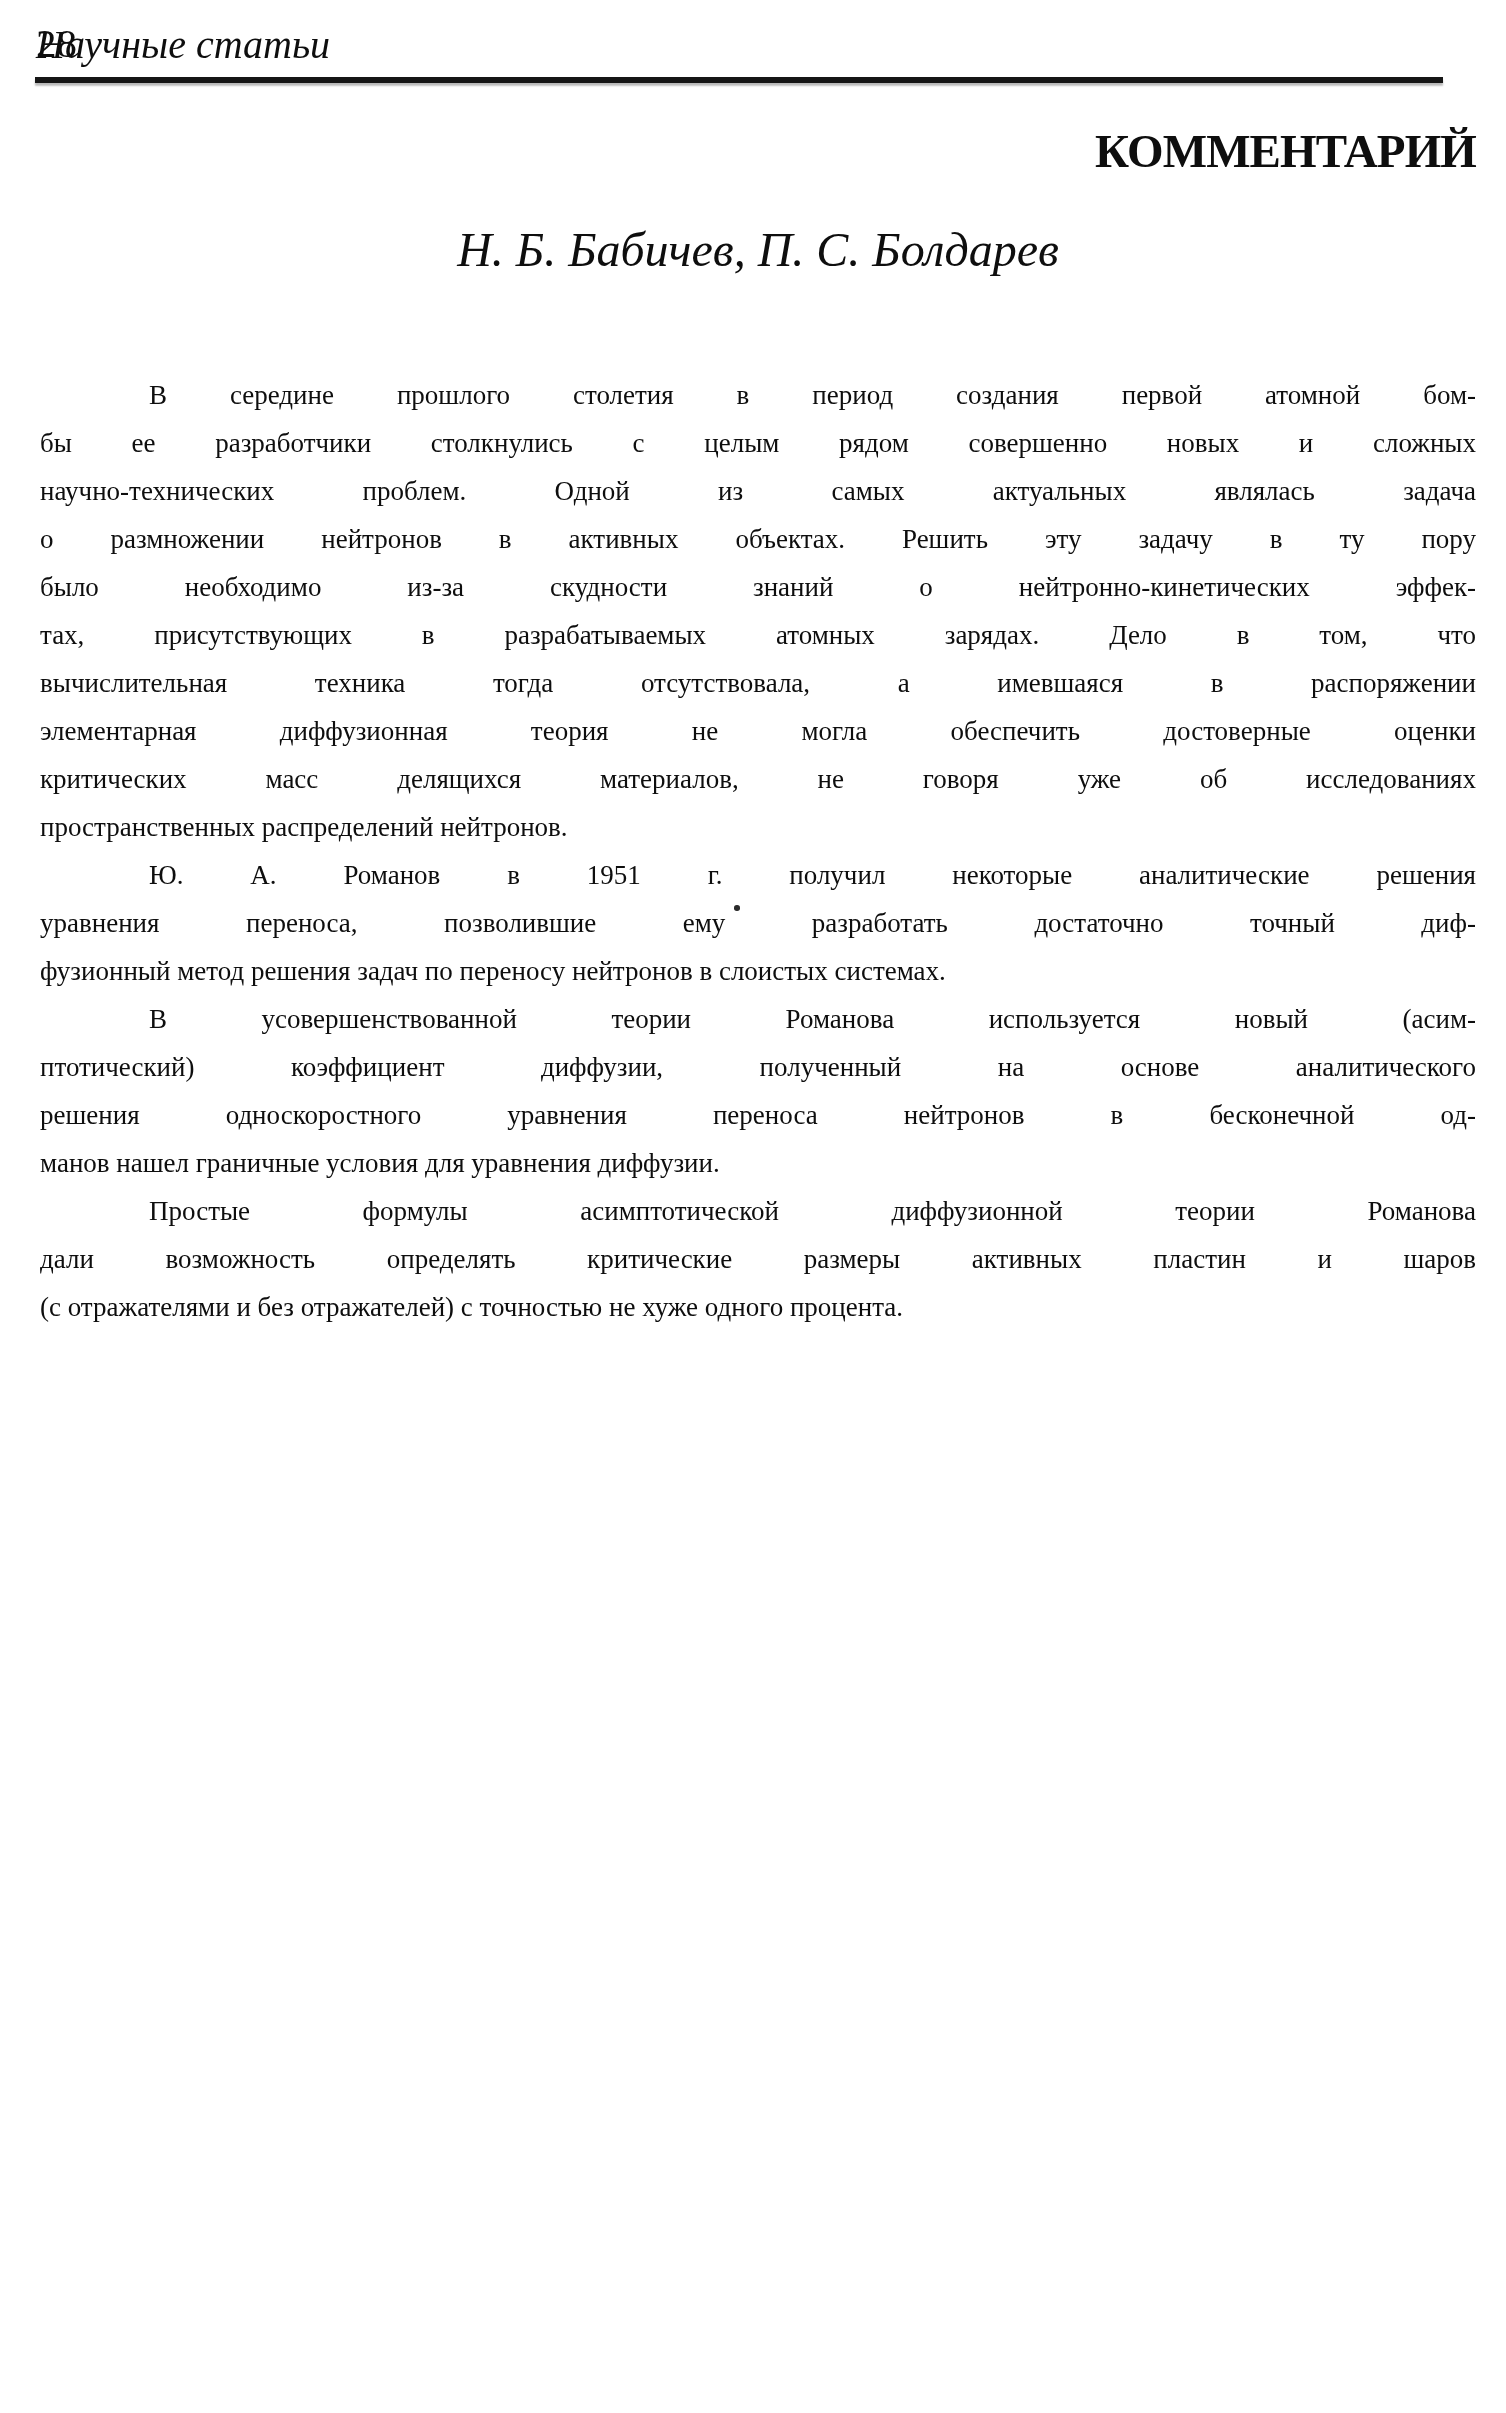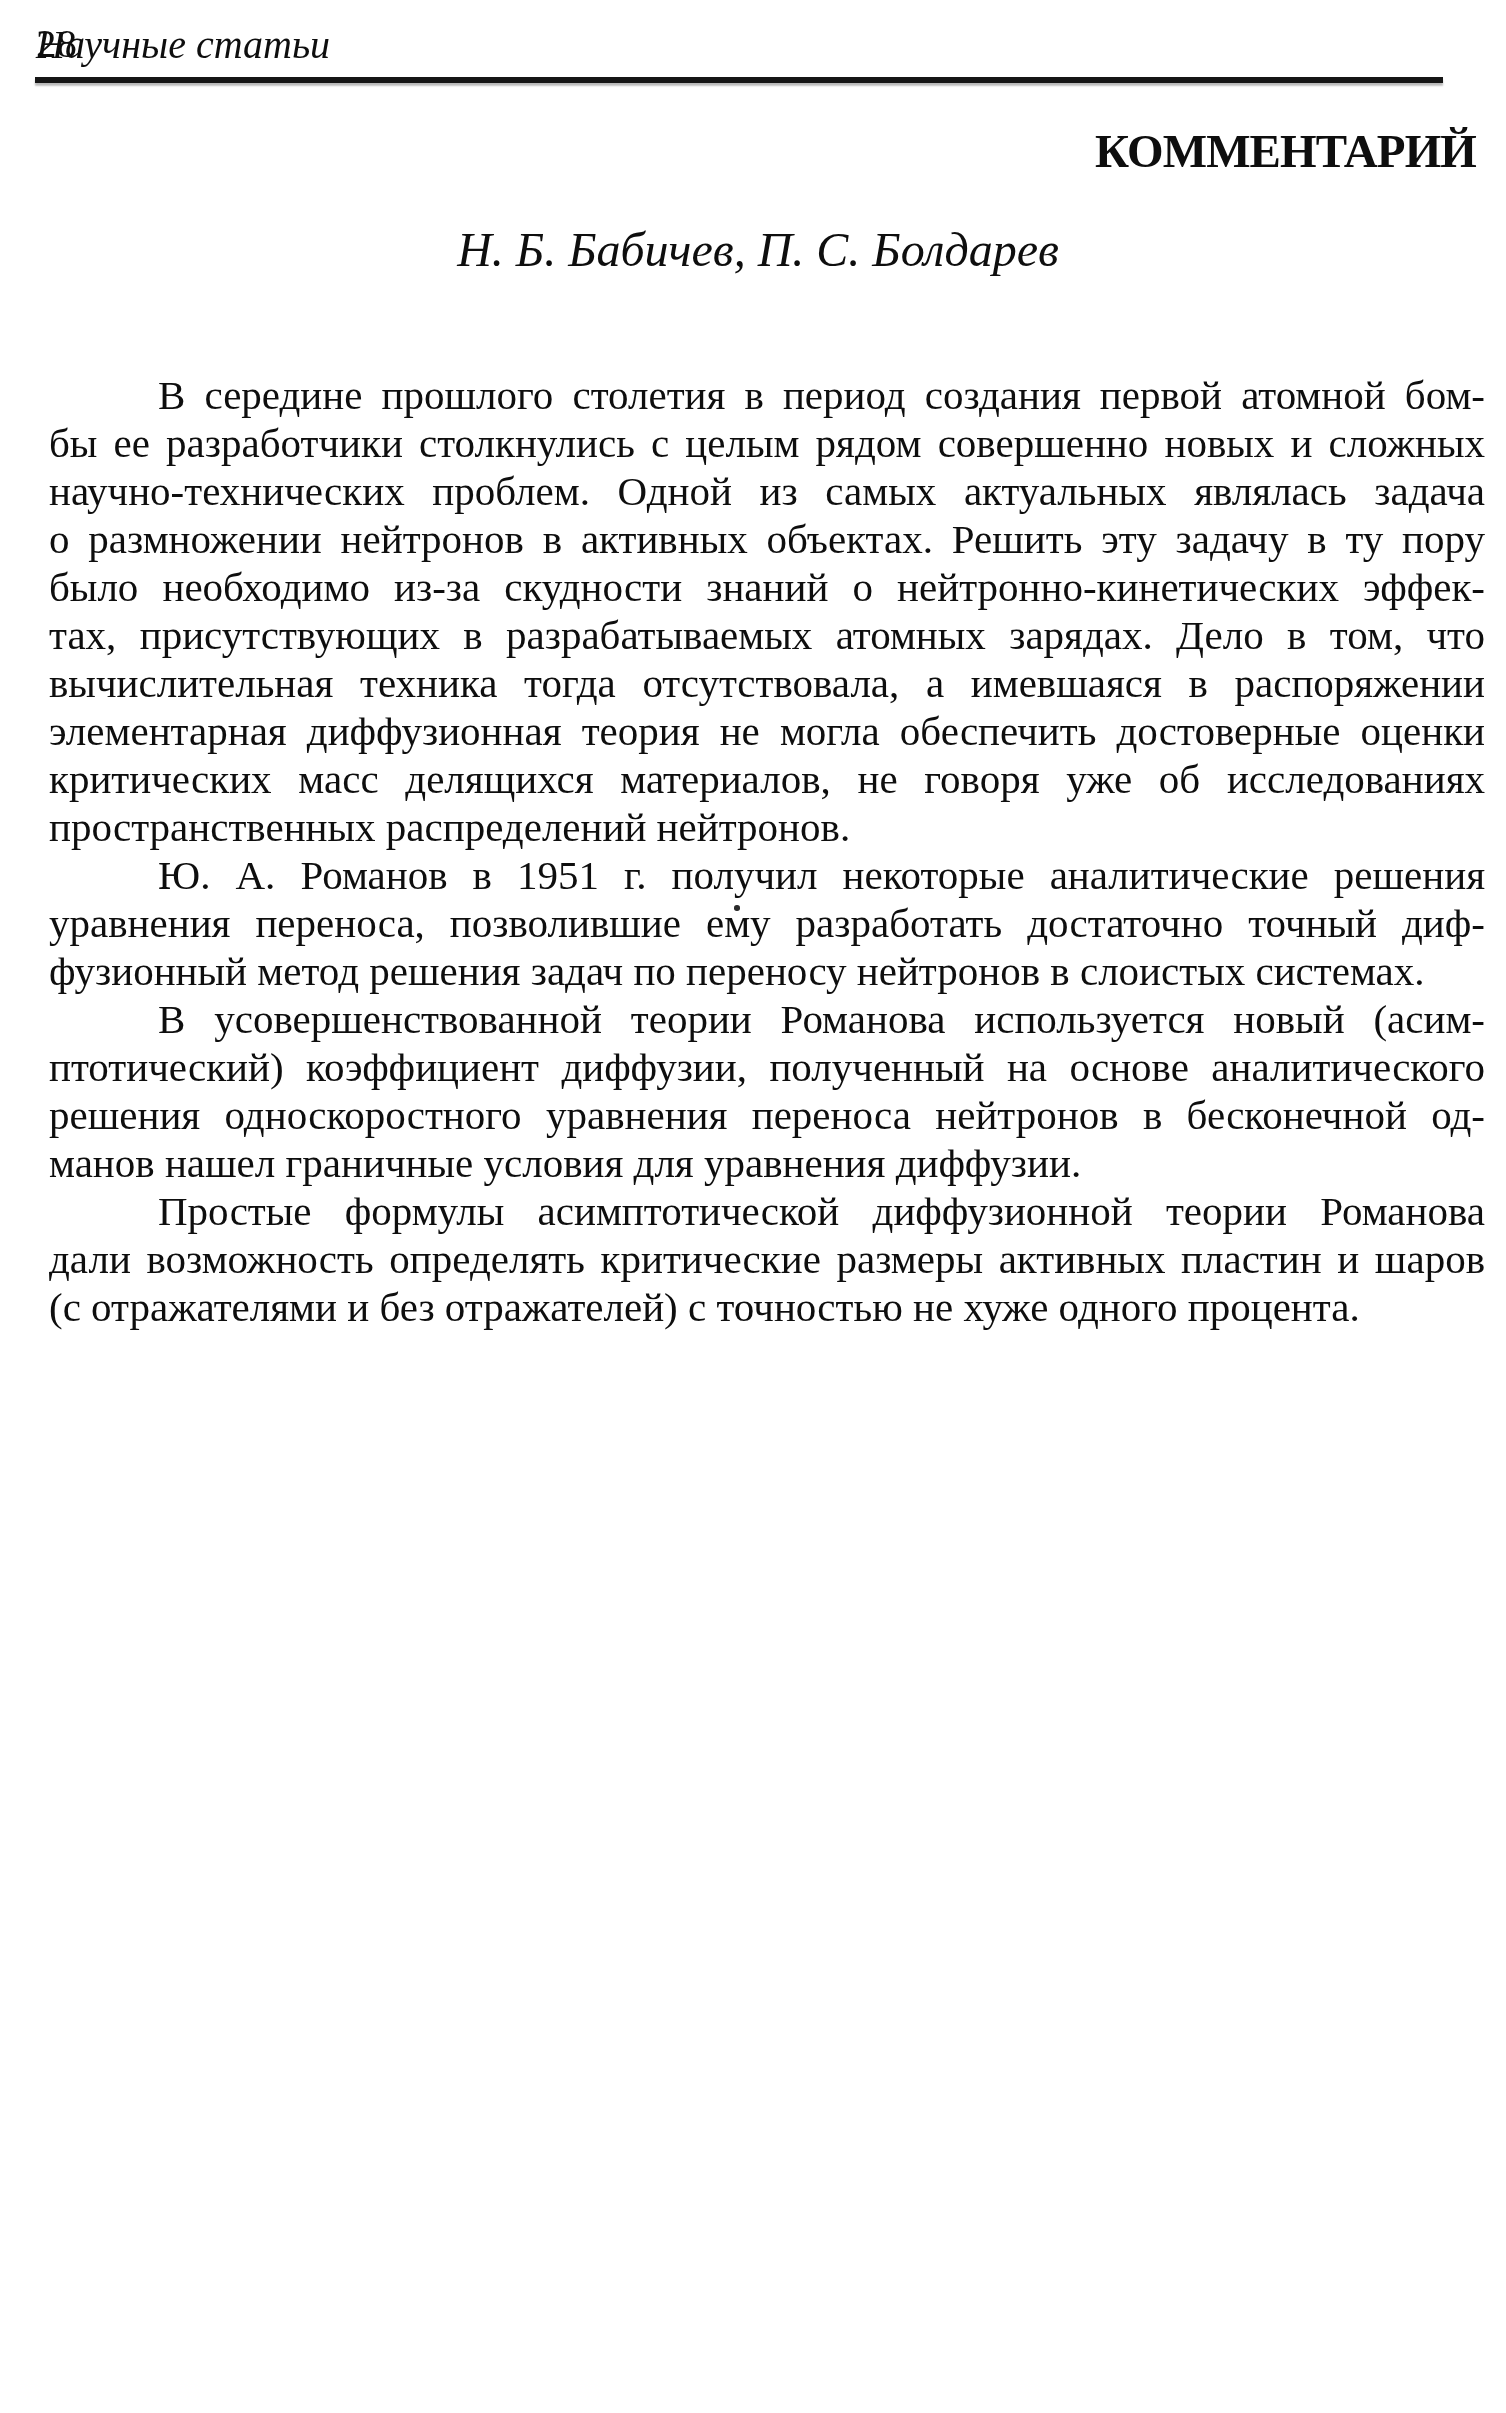--- a/index.html
+++ b/index.html
@@ -43,22 +43,22 @@
     letter-spacing:-0.9px;
   }
   .article-byline{
     position:absolute;top:226px;left:40px;width:1436px;
     text-align:center;
     font-style:italic;
     font-size:48px;line-height:47px;
   }
   
   .body-text{
-    position:absolute;top:371px;left:49px;width:1436px;
-    font-size:41px;
+    position:absolute;top:371px;left:40px;width:1436px;
+    font-size:27px;
   }
   .line{
     height:48px;line-height:48px;
     white-space:nowrap;
     text-align:justify;
     text-align-last:justify;
   }
   .line.first{padding-left:109px;}
   .line.end{
     text-align-last:left;

